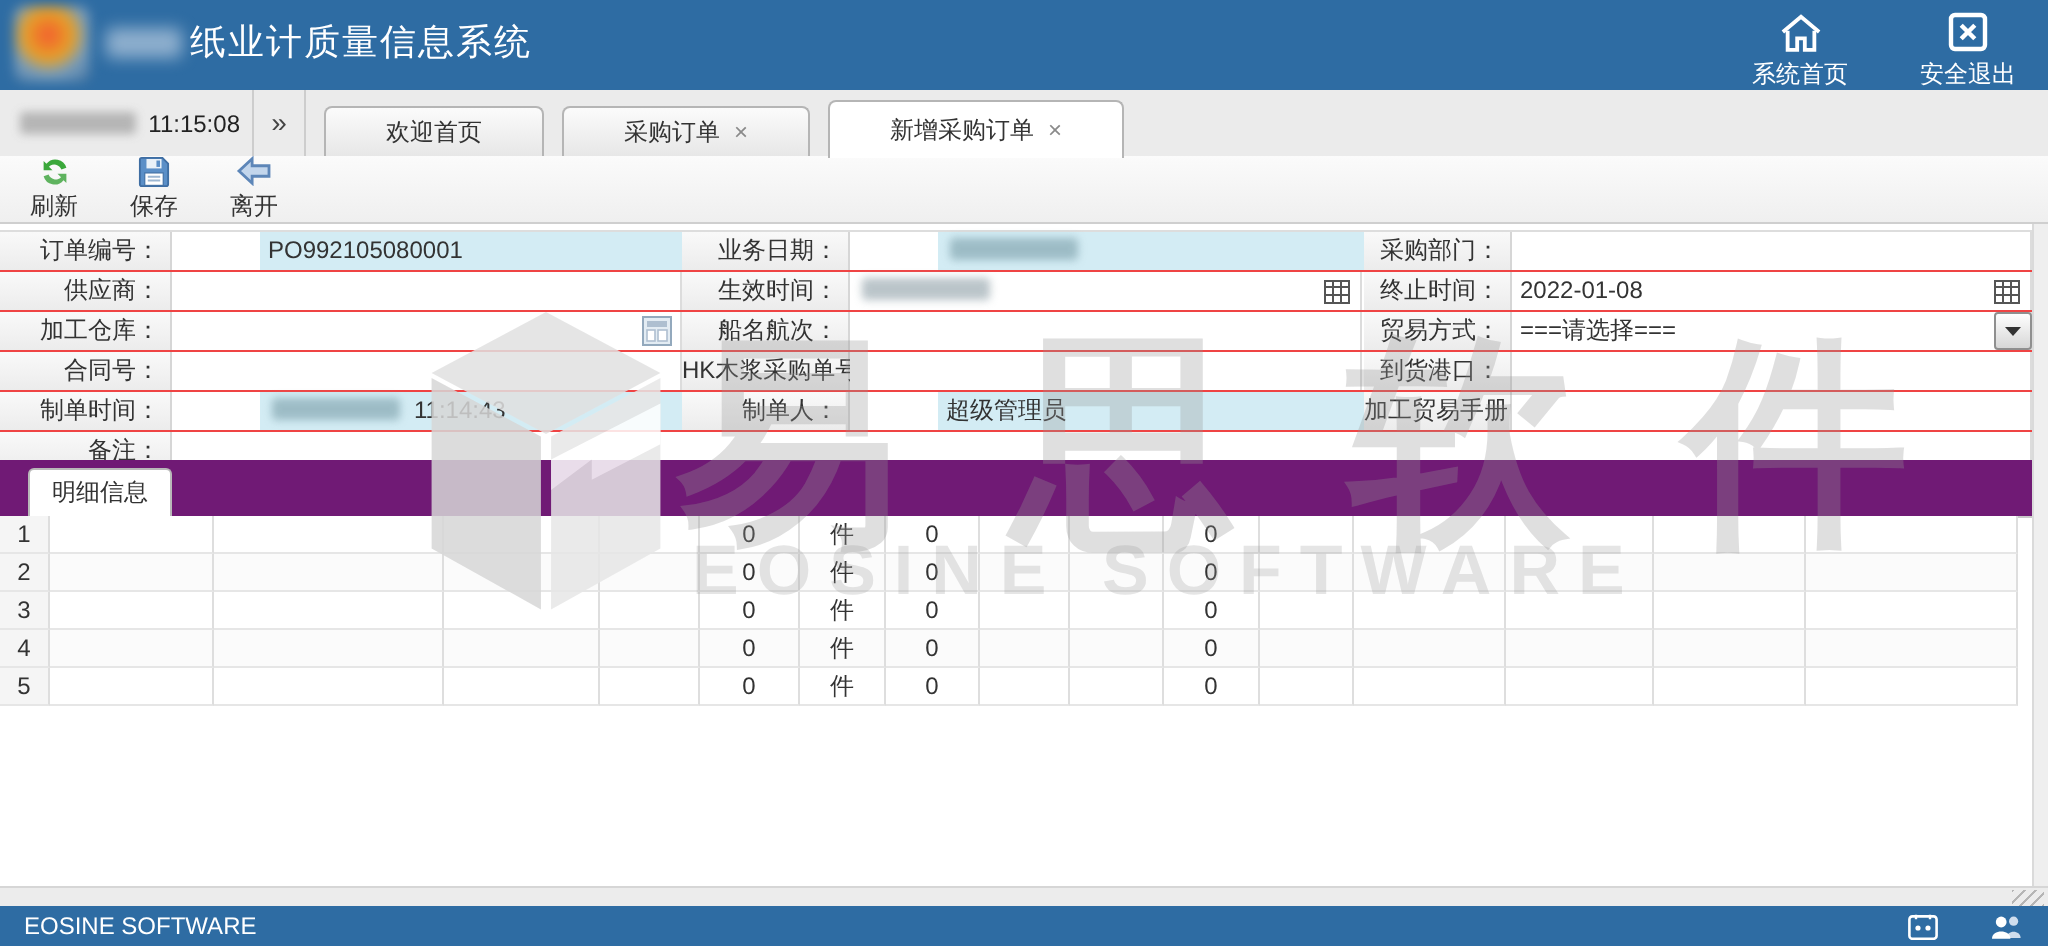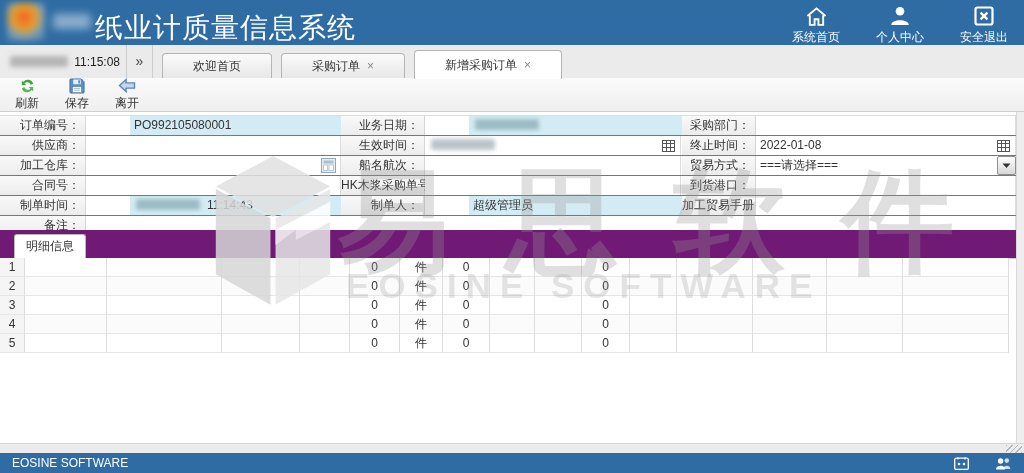--- a/index.html
+++ b/index.html
@@ -6,21 +6,21 @@
   body{font-family:"Liberation Sans","DejaVu Sans",sans-serif;}
   .app{position:relative;width:1024px;height:473px;background:#fff;overflow:hidden;}
 
   
   .topbar{position:absolute;left:0;top:0;width:1024px;height:45px;background:#2e6ca3;}
   .logo-blur{position:absolute;left:7px;top:3px;width:38px;height:38px;border-radius:5px;
     background:radial-gradient(circle at 45% 38%, #ff5a2a 0%, #f2a51f 38%, #7ba0c0 62%, #49759e 100%);
     filter:blur(3px);opacity:.95;}
   .name-blur{position:absolute;left:53px;top:14px;width:38px;height:15px;border-radius:3px;
     background:rgba(220,230,240,.55);filter:blur(4px);}
-  .app-title{position:absolute;left:95px;top:9px;margin:0;font-size:28px;font-weight:normal;color:#fff;letter-spacing:1px;}
+  .app-title{position:absolute;left:95px;top:9px;margin:0;font-size:18px;font-weight:normal;color:#fff;letter-spacing:1px;}
   .hnav{position:absolute;right:16px;top:5px;display:flex;gap:36px;}
   .nav-item{display:flex;flex-direction:column;align-items:center;cursor:pointer;}
   .nav-item .icon{height:22px;display:flex;align-items:center;}
   .nav-label{color:#fff;font-size:12px;margin-top:2px;white-space:nowrap;}
 
   
   .tabbar{position:absolute;left:0;top:45px;width:1024px;height:33px;background:#ebebeb;border-bottom:1px solid #c6c6c6;}
   .clockbox{position:absolute;left:0;top:0;width:127px;height:33px;border-right:1px solid #cdcdcd;
     display:flex;align-items:center;justify-content:flex-end;padding-right:6px;box-sizing:border-box;
     font-size:12px;color:#222;}
@@ -122,29 +122,20 @@
           <span class="icon">
             <svg width="23" height="21" viewBox="0 0 24 22">
               <path d="M2.5 10.5 L12 2.5 L21.5 10.5" fill="none" stroke="#fff" stroke-width="2"></path>
               <path d="M5 9.8 V19.8 H10 V13.8 H14 V19.8 H19 V9.8" fill="none" stroke="#fff" stroke-width="2"></path>
             </svg>
           </span>
           <span class="nav-label">系统首页</span>
         </div>
         <div class="nav-item">
           <span class="icon">
-            <svg width="22" height="22" viewBox="0 0 22 22">
-              <circle cx="11" cy="6.3" r="4.3" fill="#fff"></circle>
-              <path d="M2.3 20c0-6.2 17.4-6.2 17.4 0z" fill="#fff"></path>
-            </svg>
-          </span>
-          <span class="nav-label">个人中心</span>
-        </div>
-        <div class="nav-item">
-          <span class="icon">
             <svg width="20" height="20" viewBox="0 0 20 20">
               <rect x="1.5" y="1.5" width="17" height="17" rx="2" fill="none" stroke="#fff" stroke-width="2.2"></rect>
               <path d="M6.6 6.6l6.8 6.8M13.4 6.6l-6.8 6.8" stroke="#fff" stroke-width="2.2"></path>
             </svg>
           </span>
           <span class="nav-label">安全退出</span>
         </div>
       </nav>
   </header>
 

